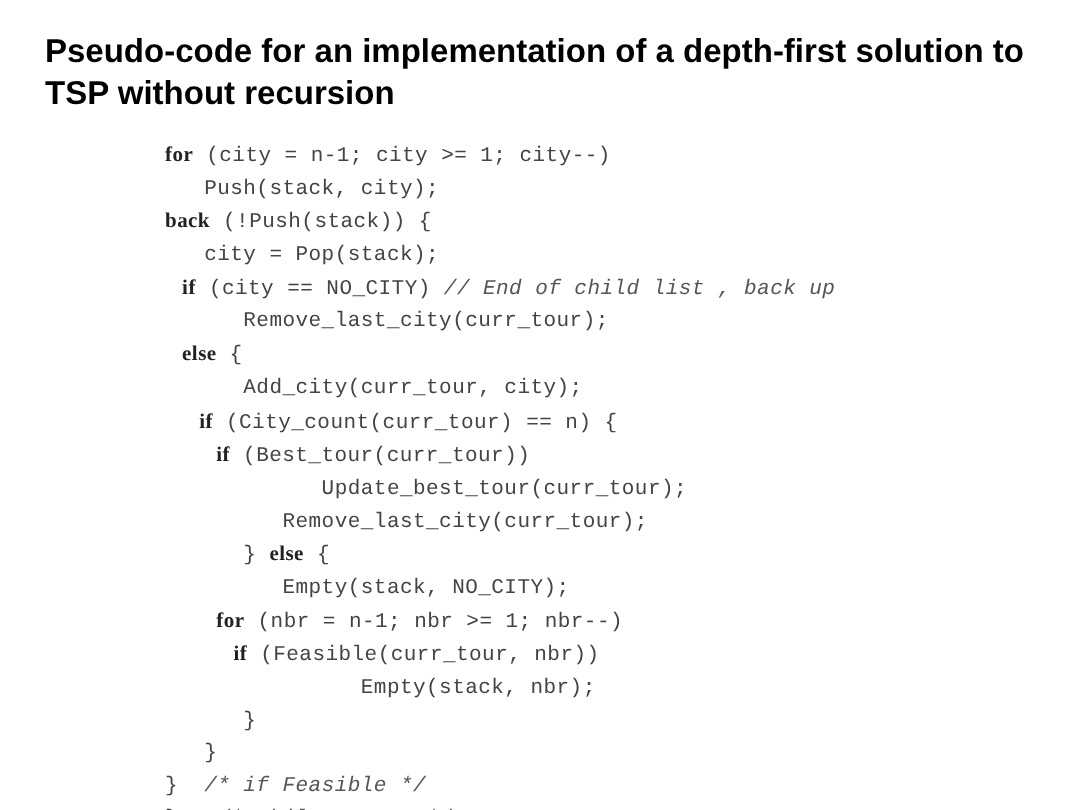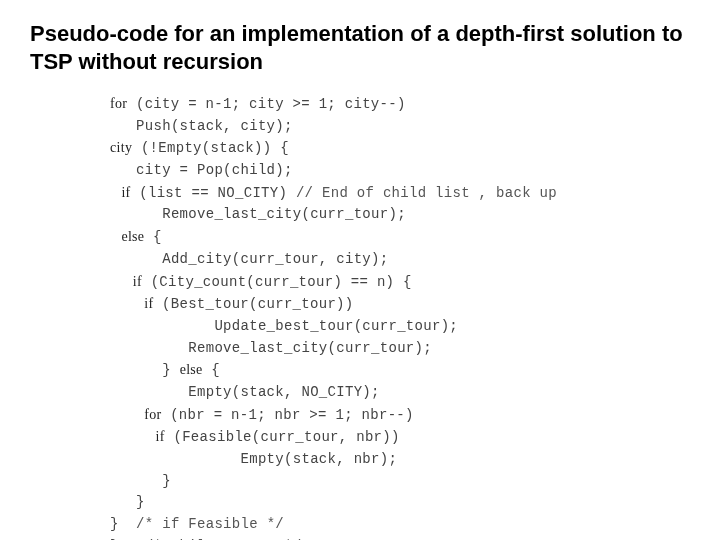--- a/index.html
+++ b/index.html
@@ -29,40 +29,41 @@
     font-family: "Courier New", Courier, monospace;
     font-size: 14px;
     line-height: 1.55;
     color: #444;
     white-space: pre;
     padding-left: 80px;
     letter-spacing: 0.3px;
   }
   .kw {
     font-family: Georgia, "Times New Roman", serif;
-    font-weight: normal;
+    font-weight: bold;
     font-style: normal;
     color: #222;
   }
   .cm {
+    font-style: italic;
     color: #555;
   }
 </style>
 </head>
 <body>
 
 <div class="slide">
 
   <div class="title">Pseudo-code for an implementation of a depth-first solution to TSP  without recursion</div>
 
   <div class="code-block"><span class="kw">for</span><span> (city = n-1; city &gt;= 1; city--)</span>
 <span>   Push(stack, city);</span>
-<span class="kw">city</span><span> (!Empty(stack)) {</span>
-<span>   city = Pop(child);</span>
-<span class="kw">   if</span><span> (list == NO_CITY) </span><span class="cm">// End of child list , back up</span>
+<span class="kw">back</span><span> (!Push(stack)) {</span>
+<span>   city = Pop(stack);</span>
+<span class="kw">   if</span><span> (city == NO_CITY) </span><span class="cm">// End of child list , back up</span>
 <span>      Remove_last_city(curr_tour);</span>
 <span class="kw">   else</span><span> {</span>
 <span>      Add_city(curr_tour, city);</span>
 <span class="kw">      if</span><span> (City_count(curr_tour) == n) {</span>
 <span class="kw">         if</span><span> (Best_tour(curr_tour))</span>
 <span>            Update_best_tour(curr_tour);</span>
 <span>         Remove_last_city(curr_tour);</span>
 <span>      } </span><span class="kw">else</span><span> {</span>
 <span>         Empty(stack, NO_CITY);</span>
 <span class="kw">         for</span><span> (nbr = n-1; nbr &gt;= 1; nbr--)</span>

